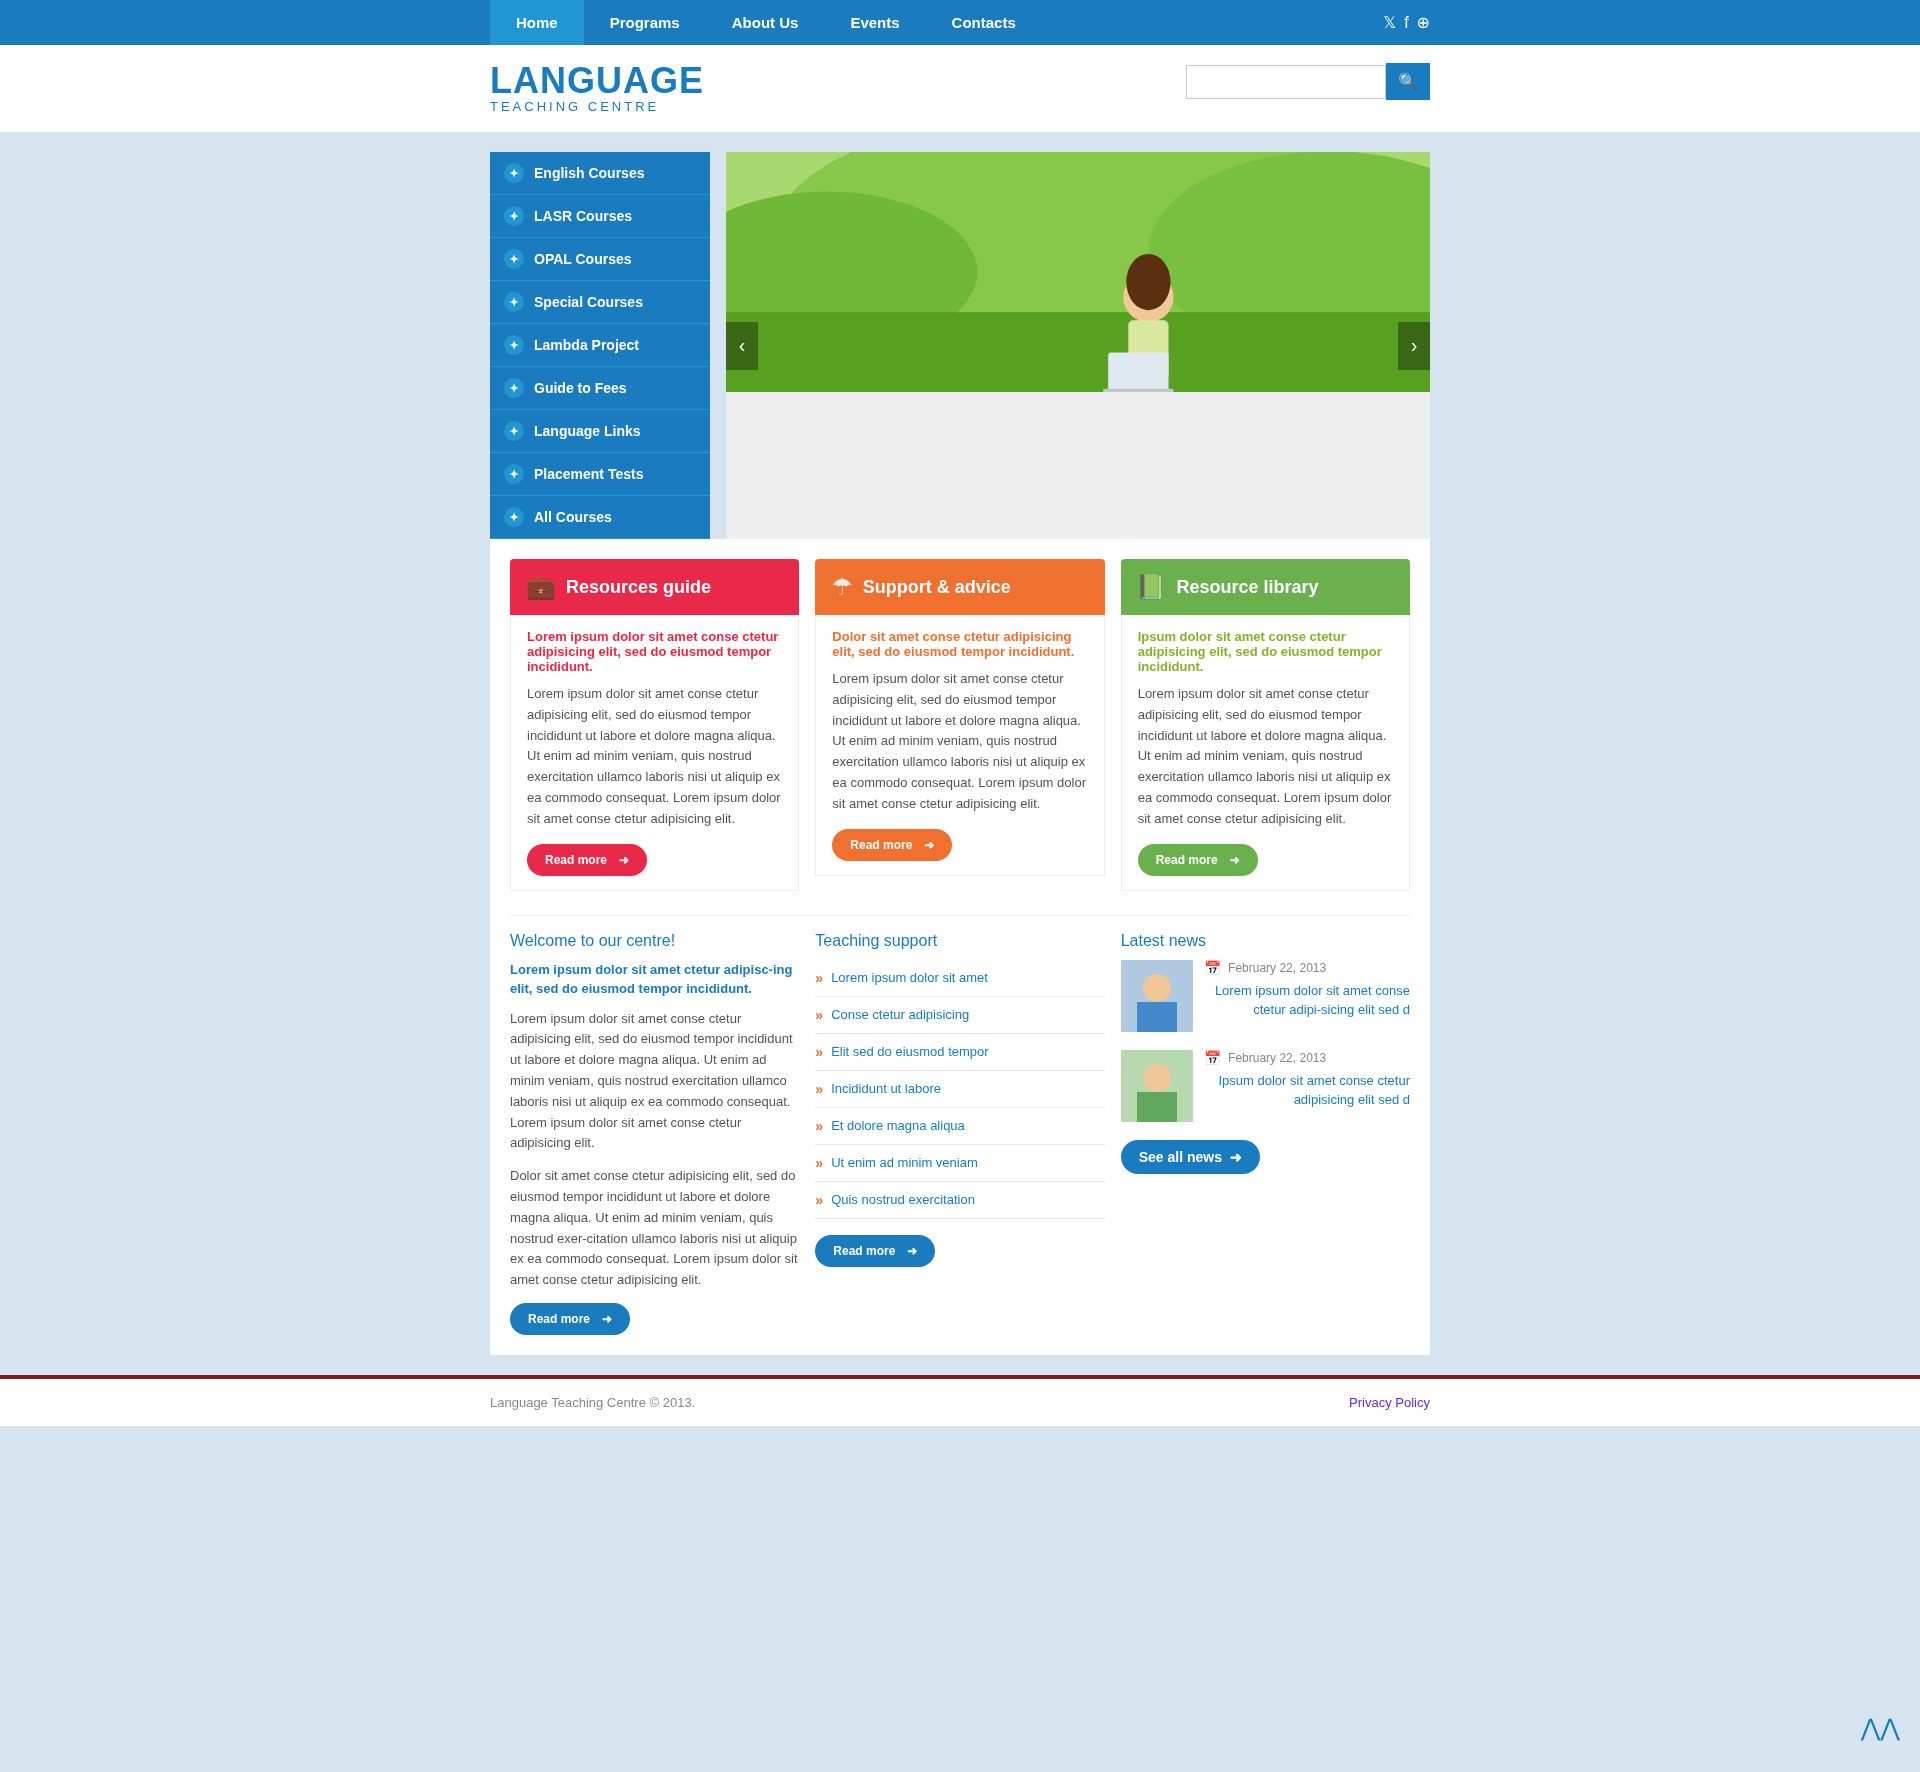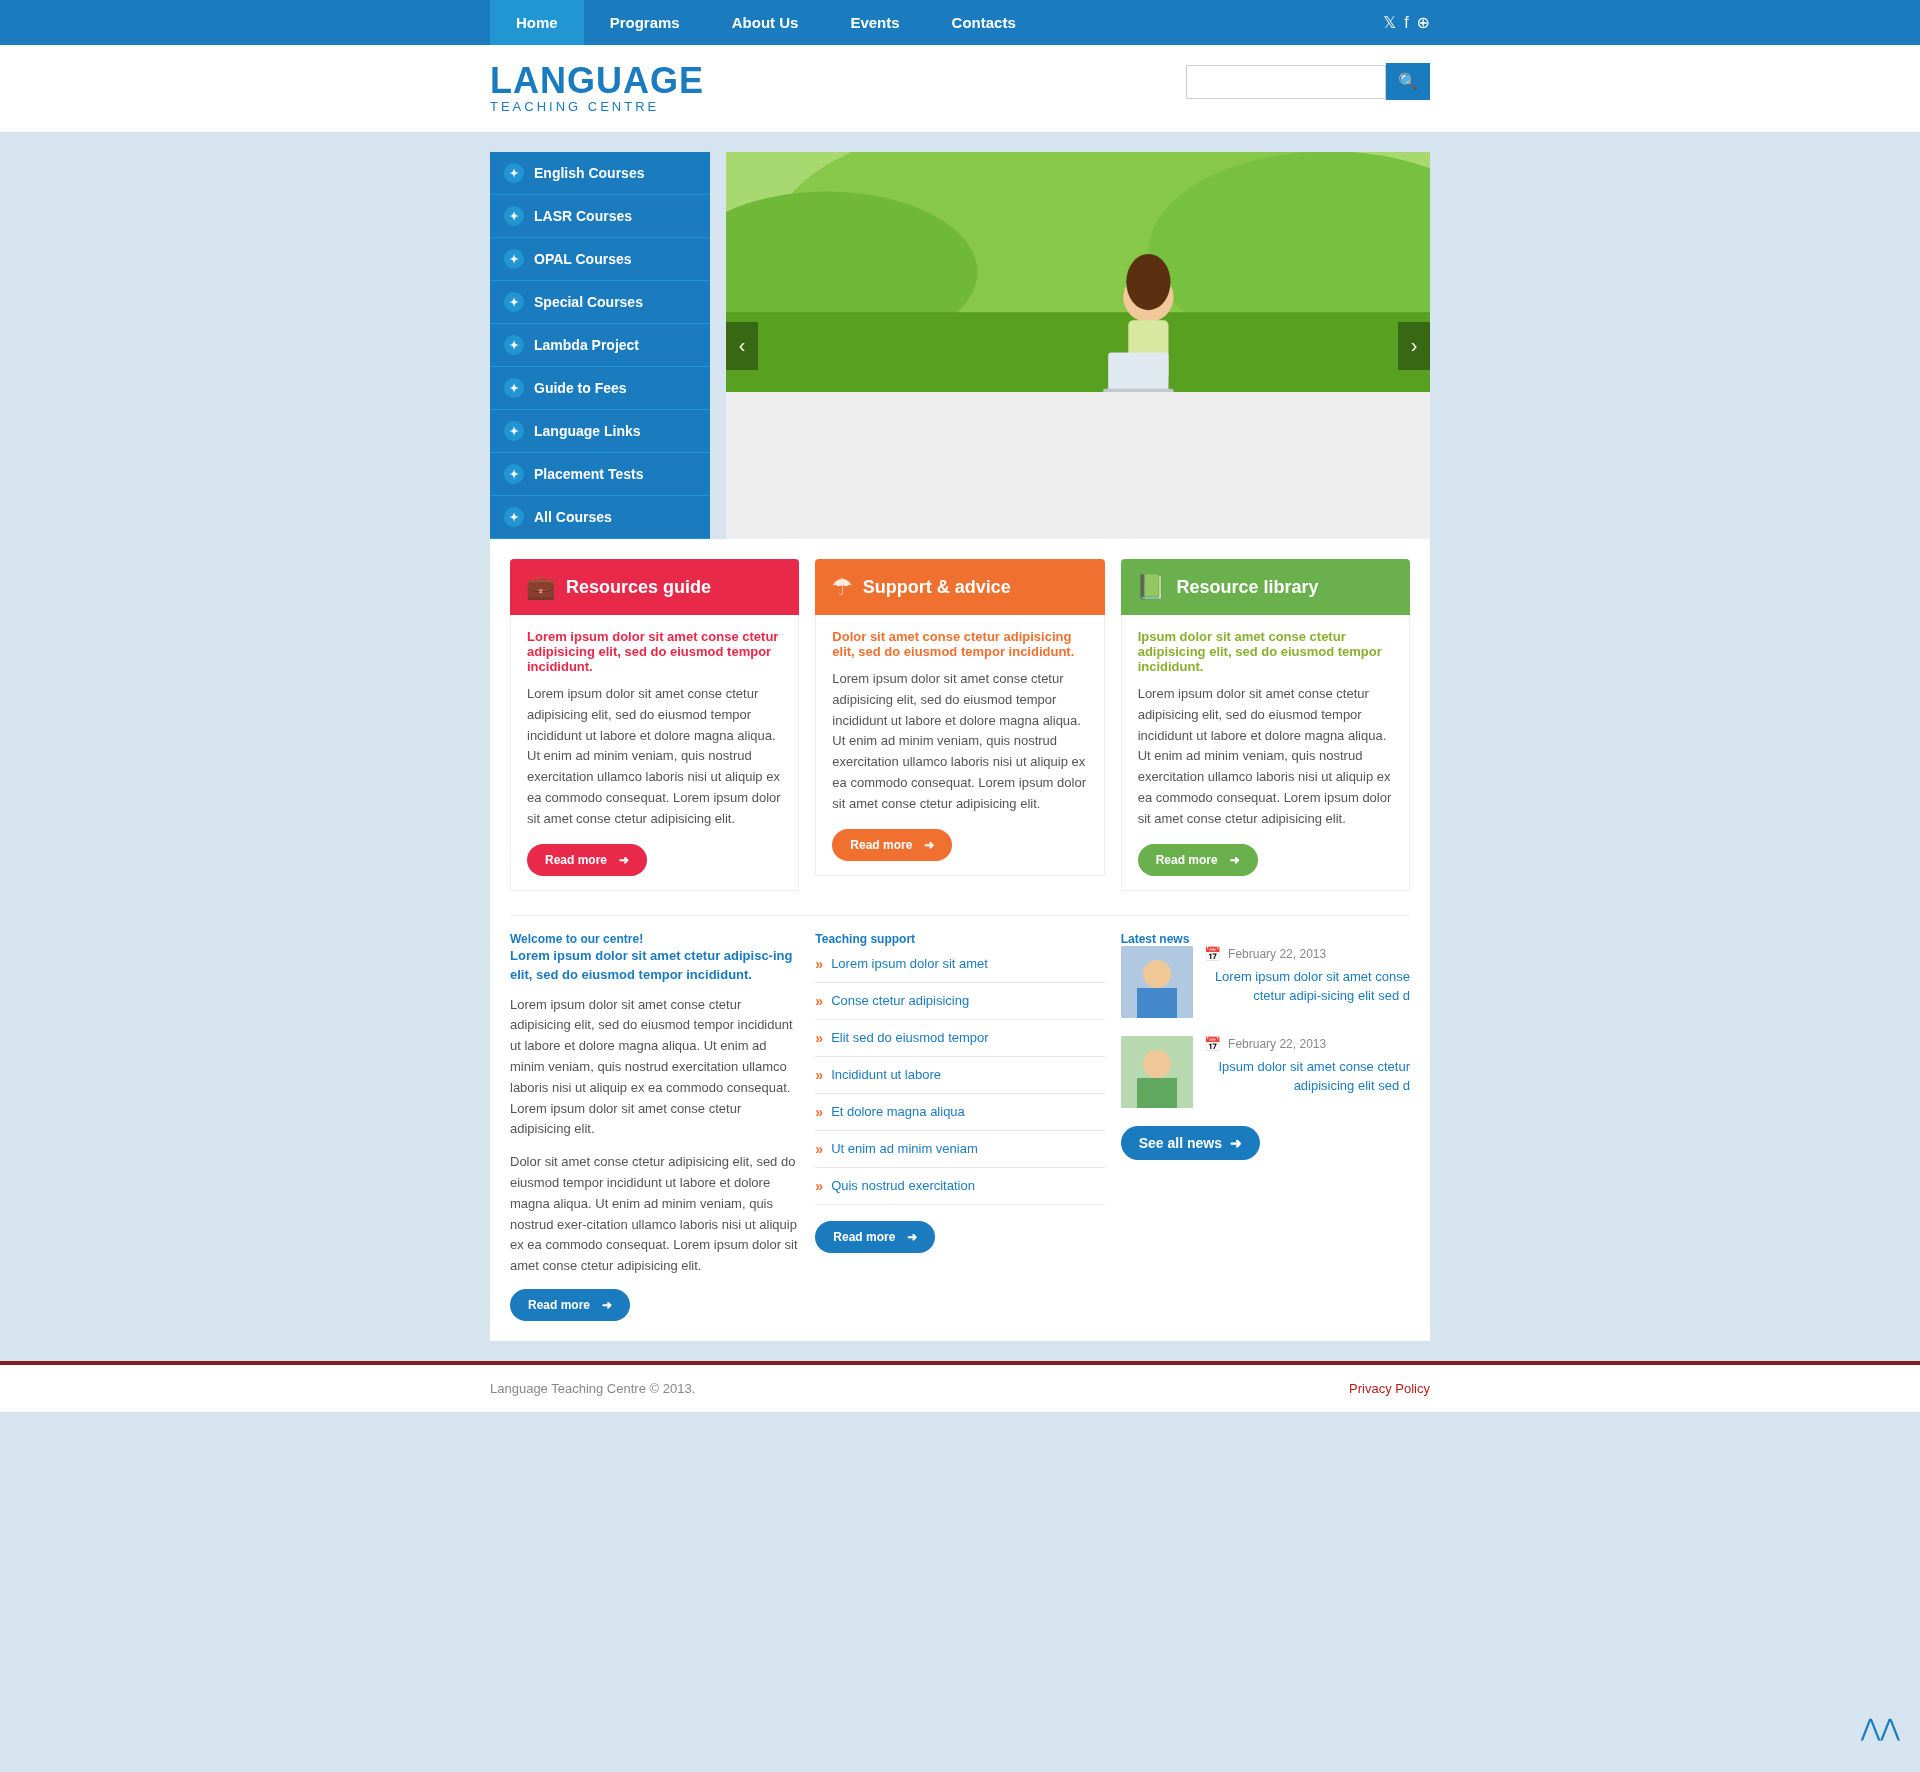--- a/index.html
+++ b/index.html
@@ -61,21 +61,21 @@
     .feature-card-highlight.green { color: #8ab030; }
     .feature-card-text { font-size: 13px; color: #555; line-height: 1.6; margin-bottom: 14px; }
     .read-more-btn { display: inline-flex; align-items: center; gap: 12px; color: #fff; font-size: 12px; font-weight: bold; padding: 9px 18px; border-radius: 30px; cursor: pointer; border: none; text-decoration: none; }
     .read-more-btn.red { background: #e8294a; }
     .read-more-btn.orange { background: #f07030; }
     .read-more-btn.green { background: #6ab04c; }
 
     
     .bottom-row { display: flex; gap: 16px; }
     .bottom-col { flex: 1; }
-    .bottom-col-title { font-size: 12px; font-weight: bold; color: #1a7bbf; }
+    .bottom-col-title { font-size: 16px; font-weight: normal; color: #1a7bbf; margin-bottom: 10px; }
     .bottom-col-highlight { font-size: 13px; font-weight: bold; color: #1a7bbf; margin-bottom: 10px; line-height: 1.5; }
     .bottom-col-text { font-size: 13px; color: #555; line-height: 1.6; margin-bottom: 12px; }
 
     
     .support-list { list-style: none; margin-bottom: 16px; }
     .support-list li { display: flex; align-items: center; gap: 8px; padding: 10px 0; border-bottom: 1px solid #e8e8e8; font-size: 13px; color: #1a7bbf; cursor: pointer; }
     .support-chevron { color: #f07030; font-size: 14px; font-weight: bold; }
 
     
     .news-item { display: flex; gap: 12px; margin-bottom: 18px; }
@@ -85,21 +85,21 @@
     .news-date { display: flex; align-items: center; gap: 6px; color: #888; font-size: 12px; margin-bottom: 5px; }
     .news-title { font-size: 13px; color: #1a7bbf; line-height: 1.5; text-align: right; }
     .calendar-icon { font-size: 14px; color: #aaa; }
 
     
     .see-all-btn { display: inline-flex; align-items: center; gap: 8px; background: #1a7bbf; color: #fff; font-size: 14px; font-weight: bold; padding: 9px 18px; border-radius: 30px; cursor: pointer; border: none; }
 
     
     .footer { background: #fff; border-top: 4px solid #7f1d1d; padding: 16px 0; }
     .footer-inner { width: 940px; margin: 0 auto; display: flex; align-items: center; justify-content: space-between; font-size: 13px; color: #888; }
-    .footer-link { color: #b91c1c; text-decoration: none; margin-left: 15px; }
+    .footer-link { color: #6d28d9; text-decoration: none; margin-left: 15px; }
 
     
     .back-to-top { position: fixed; bottom: 30px; right: 20px; color: #1a7bbf; font-size: 24px; cursor: pointer; }
 
     
     .slider-scene { width: 100%; height: 240px; background: linear-gradient(180deg, #a8d880 0%, #70b840 50%, #508020 100%); position: relative; }
 
     
     .divider { border: none; border-top: 1px solid #eee; margin: 16px 0; }
   </style>

